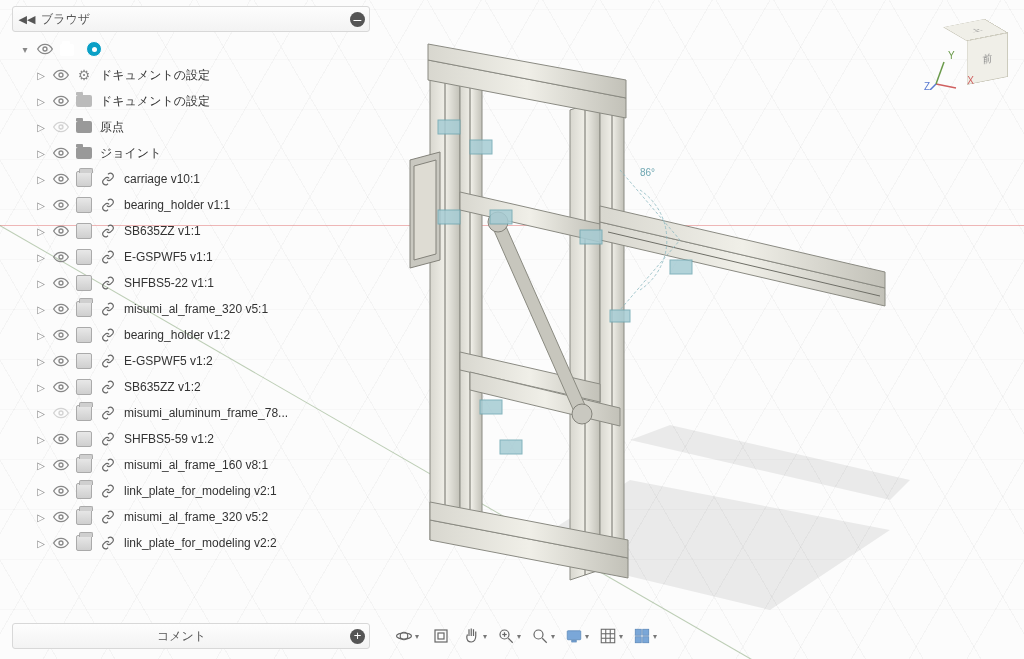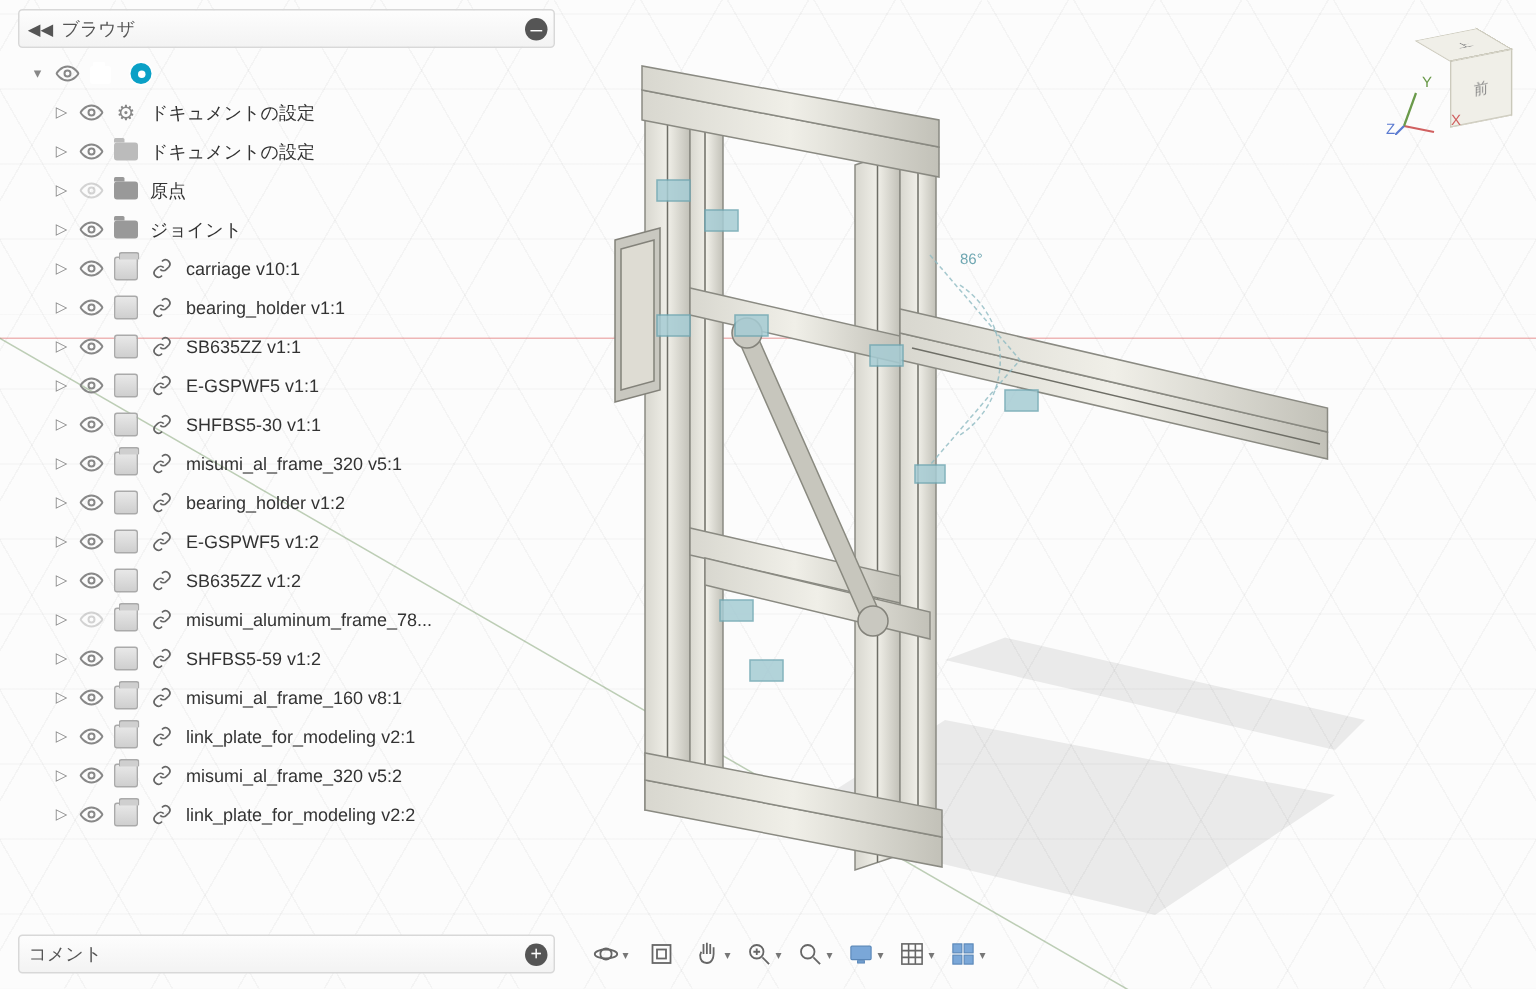--- a/index.html
+++ b/index.html
@@ -102,21 +102,21 @@
   }
   .ic-comp:after{content:"";position:absolute;left:2px;top:-4px;width:12px;height:4px;background:#cfcfcf;border:1px solid #aaa;border-bottom:none;border-radius:2px 2px 0 0;}
   .indent1 { padding-left: 22px; }
   
   .panel-comment {
     position:absolute;
     left:12px;
     bottom:10px;
     width:358px;
   }
-  .panel-comment-header .title { flex:1; color:#555; }
+  .panel-comment-header .title { flex:1; color:#555;text-align:center; }
 
   
   .display-toolbar {
     position:absolute;
     left: 395px;
     bottom: 12px;
     display:flex;
     gap:10px;
     align-items:center;
   }
@@ -439,21 +439,21 @@
           </span>
           <span class="icon-slot">
             <span class="ic-cube"></span>
           </span>
           <span class="icon-slot">
             <svg width="14" height="14" viewBox="0 0 24 24" fill="none" stroke="#666" stroke-width="2">
               <path d="M10 13a5 5 0 0 0 7 0l3-3a5 5 0 0 0-7-7l-1 1"></path>
               <path d="M14 11a5 5 0 0 0-7 0l-3 3a5 5 0 0 0 7 7l1-1"></path>
             </svg>
           </span>
-          <span class="label">SHFBS5-30 v1:1</span>
+          <span class="label">SHFBS5-22 v1:1</span>
         </div>
         <div class="tree-row indent1">
           <span class="expand">▷</span>
           <span class="vis">
             <span class="ic-eye">
               <svg viewBox="0 0 24 24" fill="none" stroke="#888" stroke-width="2">
                 <path d="M1 12s4-7 11-7 11 7 11 7-4 7-11 7S1 12 1 12z"></path>
                 <circle cx="12" cy="12" r="3"></circle>
               </svg>
             </span>

